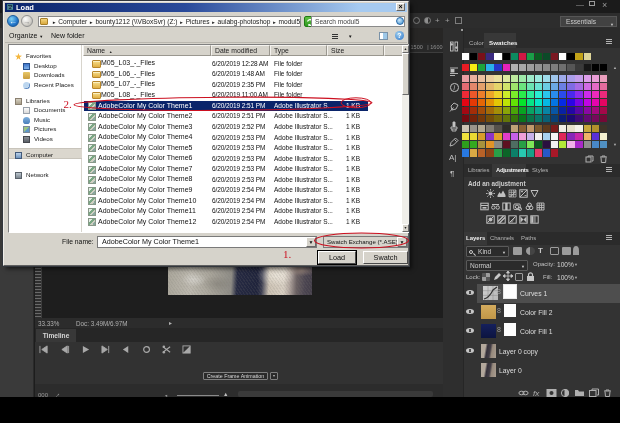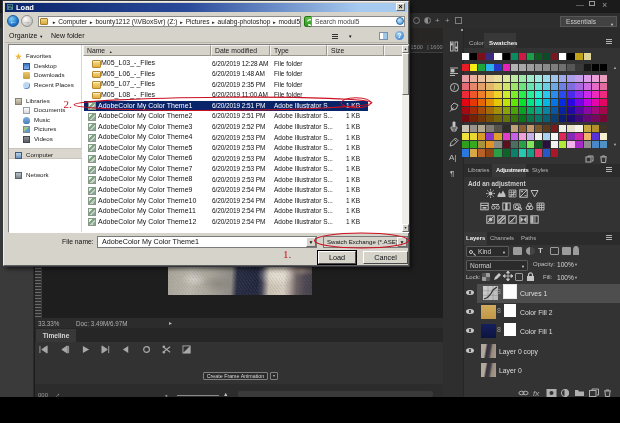--- a/index.html
+++ b/index.html
@@ -810,21 +810,21 @@
         <div class="varrow" style="top:179px">▼</div>
       </div>
     </div>
     <div class="footer">
       <span class="flabel">File name:</span>
       <div class="fname">AdobeColor My Color Theme1</div>
       <div class="combo-dd" style="left:301px">▼</div>
       <div class="ftype">Swatch Exchange (*.ASE)</div>
       <div class="combo-dd" style="left:392px">▼</div>
       <div class="btn loadb">Load</div>
-      <div class="btn cancelb">Cancel</div>
+      <div class="btn cancelb">Swatch</div>
     </div>
   </div>
 
   <svg class="ann" viewBox="0 0 620 423">
     <ellipse cx="223" cy="103.8" rx="149" ry="6.6" fill="none" stroke="#cc1020" stroke-width="1.1" transform="rotate(-0.4 223 103.8)"></ellipse>
     <ellipse cx="356" cy="102.8" rx="15" ry="5" fill="none" stroke="#cc1020" stroke-width="1"></ellipse>
     <ellipse cx="361.5" cy="240.5" rx="47" ry="7.5" fill="none" stroke="#cc1020" stroke-width="1.1"></ellipse>
     <text x="63.5" y="108" fill="#cc1020" font-size="11" font-family="Liberation Serif,serif">2.</text>
     <text x="283" y="258" fill="#cc1020" font-size="11" font-family="Liberation Serif,serif">1.</text>
   </svg>

